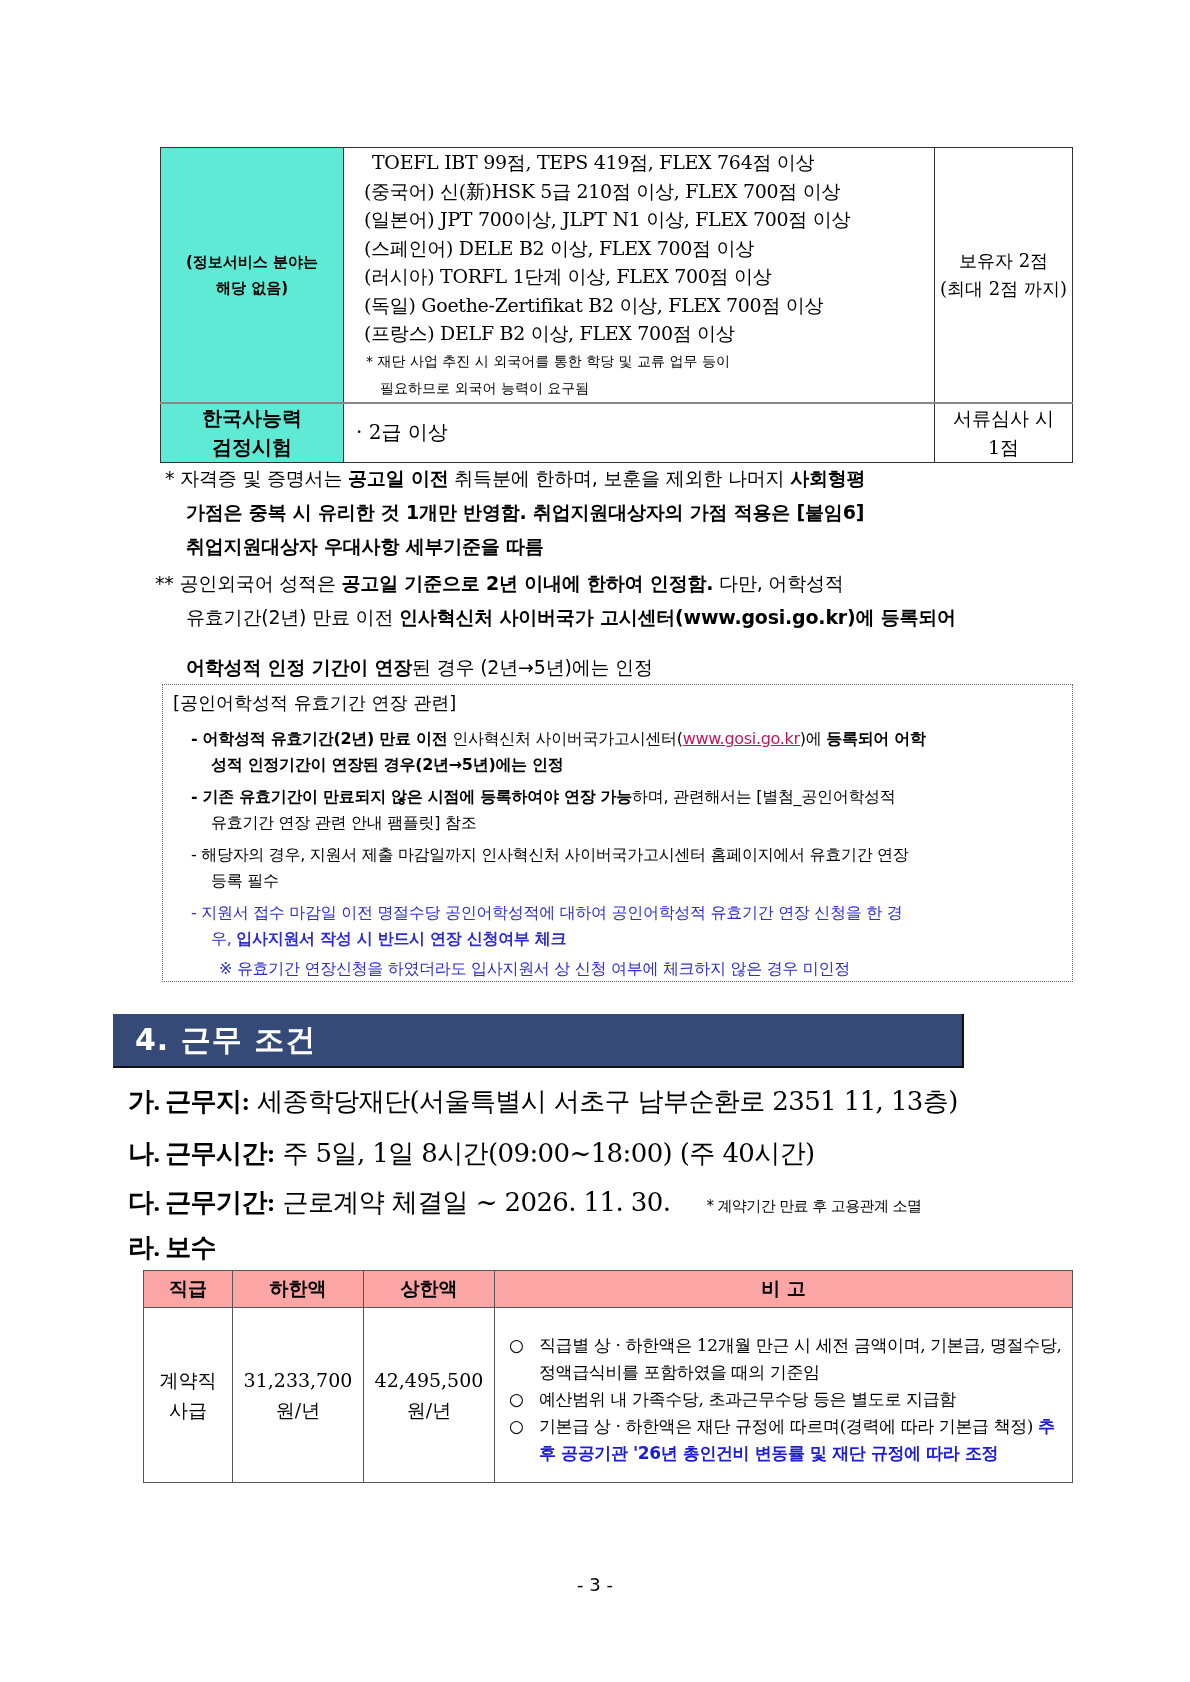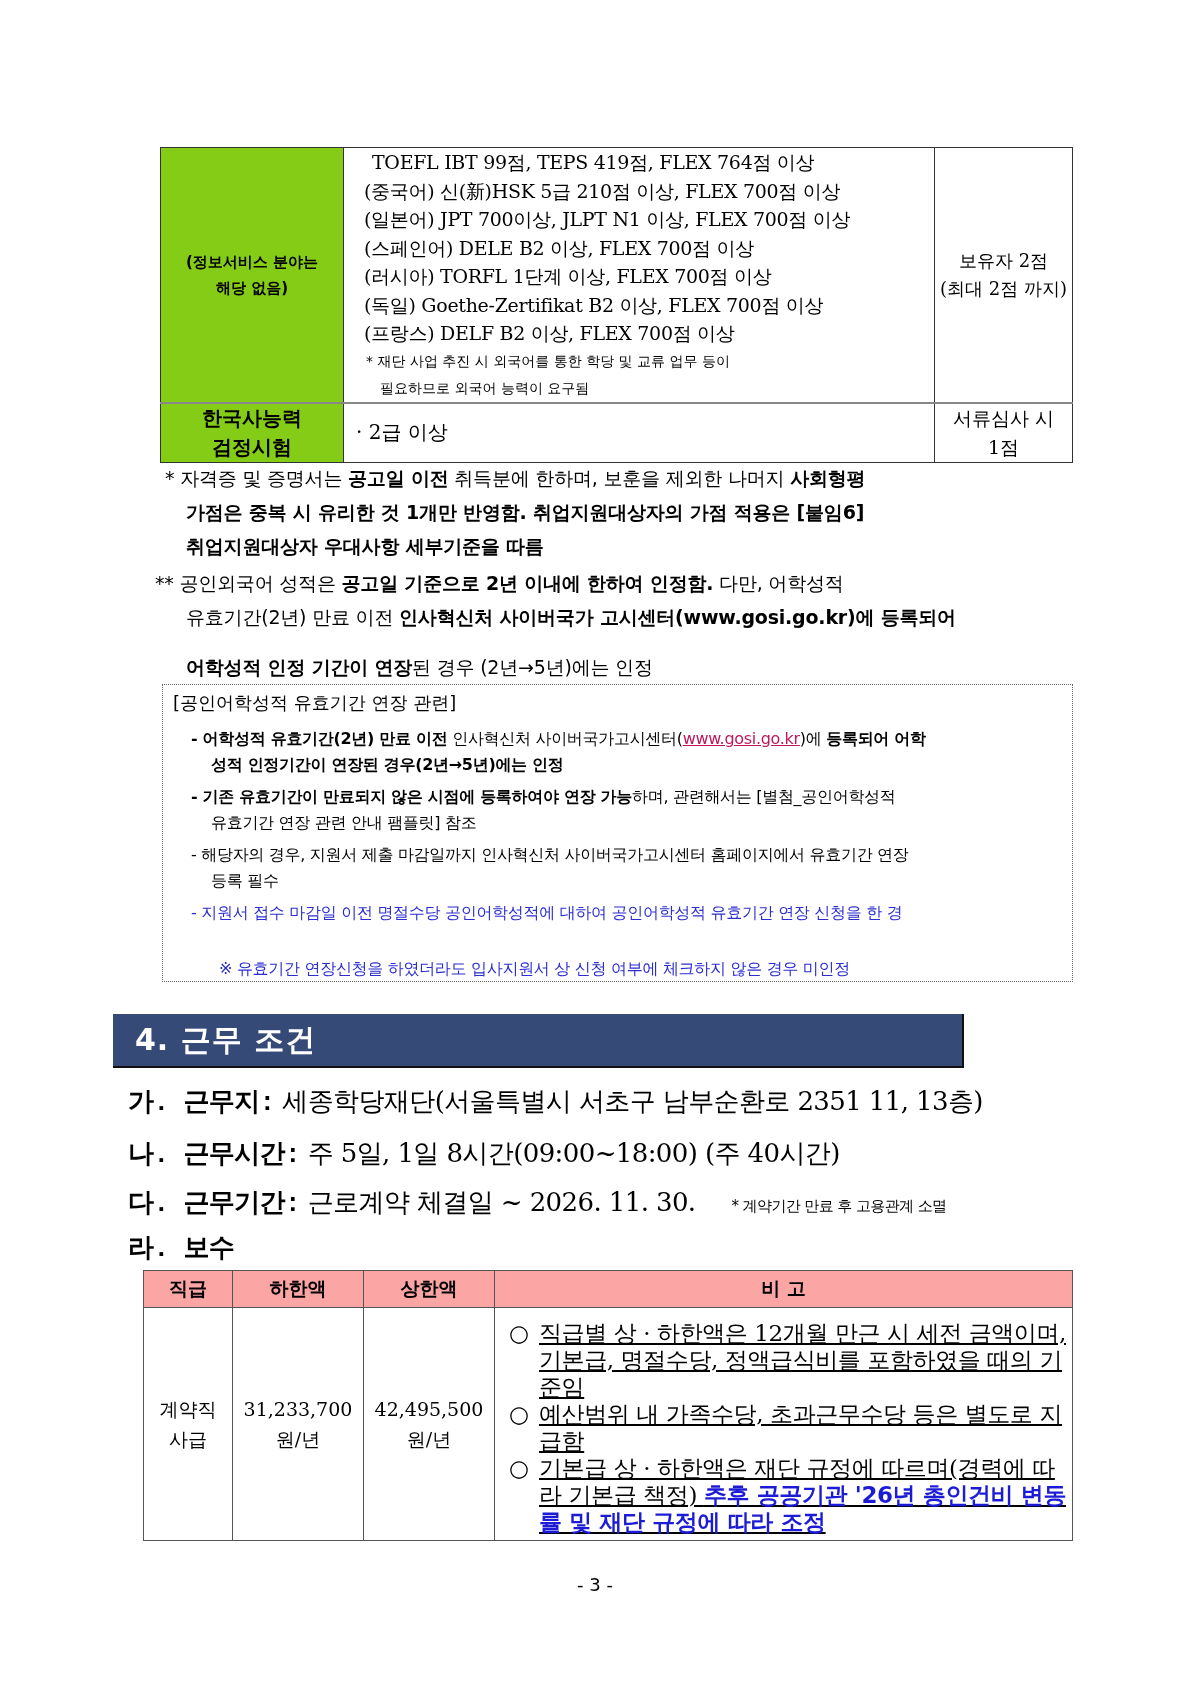--- a/index.html
+++ b/index.html
@@ -1,21 +1,21 @@
 <!DOCTYPE html>
 <html><head>
 <meta charset="utf-8">
 <style>
   html, body { margin: 0; padding: 0; background: #ffffff; }
   body { width: 1190px; height: 1682px; position: relative; font-family: "DejaVu Serif", serif; color: #000; overflow: hidden; }
 
   
   .qtable { position: absolute; left: 160px; top: 147px; width: 913px; border-collapse: collapse; }
   .qtable td { border: 1px solid #333; vertical-align: middle; padding: 0; }
-  .qtable .lbl { width: 182px; background: #84cc16; text-align: center; }
+  .qtable .lbl { width: 182px; background: #5eead4; text-align: center; }
   .qtable .mid { width: 578px; }
   .qtable .pts { text-align: center; font-size: 18px; line-height: 28px; }
   .lbl-small { font-family: "DejaVu Sans", sans-serif; font-weight: bold; font-size: 15px; line-height: 26px; }
   .lbl-big { font-family: "DejaVu Sans", sans-serif; font-weight: bold; font-size: 20px; line-height: 30px; }
   .langline { font-size: 19px; line-height: 28.5px; padding-left: 20px; letter-spacing: -0.3px; white-space: nowrap; }
   .langline.first { padding-left: 28px; }
   .smallnote { font-family: "DejaVu Sans", sans-serif; font-size: 14px; line-height: 27px; padding-left: 22px; }
   .smallnote.indent { padding-left: 36px; }
   .row2 td { border-top: 2px solid #888; }
 
@@ -30,28 +30,28 @@
   .bl b { font-weight: bold; }
   .blue { color: #2c2cd0; }
   .link { color: #be185d; text-decoration: underline; }
 
   
   .sechdr { position: absolute; left: 113px; top: 1014px; width: 851px; height: 54px; background: #364a78; border-right: 2px solid #111; border-bottom: 2px solid #111; box-sizing: border-box; }
   .sechdr span { position: absolute; left: 22px; top: 6px; color: #fff; font-family: "DejaVu Sans", sans-serif; font-weight: bold; font-size: 30px; letter-spacing: 1px; }
 
   
   .cond { position: absolute; left: 128px; font-size: 26px; white-space: nowrap; letter-spacing: -0.6px; }
-  .cond .k { font-family: Liberation Mono, monospace; font-weight: bold; }
+  .cond .k { font-family: Liberation Serif, serif; font-weight: bold; }
   .cond .sub { font-family: "DejaVu Sans", sans-serif; font-size: 15px; margin-left: 36px; }
 
   
   .stable { position: absolute; left: 143px; top: 1270px; width: 930px; border-collapse: collapse; }
   .stable th { background: #fca5a5; border: 1px solid #555; font-family: "DejaVu Serif", serif; font-weight: bold; font-size: 19px; height: 34px; }
   .stable td { border: 1px solid #555; font-size: 19px; text-align: center; vertical-align: middle; line-height: 30px; }
-  .stable td.rem { text-align: left; font-size: 23px; line-height: 27px; padding: 12px 6px 4px 10px; letter-spacing: -0.4px; text-decoration: underline; }
+  .stable td.rem { text-align: left; font-size: 17px; line-height: 27px; padding: 12px 6px 4px 10px; letter-spacing: -0.4px; }
   .ri { padding-left: 34px; text-indent: -34px; }
   .ri .bullet { display: inline-block; width: 34px; text-indent: 0; text-align: left; padding-left: 4px; box-sizing: border-box; }
   .ri .blue { color: #1c1cd6; font-weight: bold; font-family: "DejaVu Sans", sans-serif; }
 
   .pagenum { position: absolute; left: 0; width: 1190px; top: 1574px; text-align: center; font-family: "DejaVu Sans", sans-serif; font-size: 18px; }
 </style>
 </head>
 <body>
 
 <table class="qtable">
@@ -117,20 +117,23 @@
 
   <div class="bl" style="top:98px;">
     <b>- 기존 유효기간이 만료되지 않은 시점에 등록하여야 연장 가능</b><span>하며, 관련해서는 [별첨_공인어학성적</span>
   </div>
   <div class="bl" style="top:124px; left:48px;">유효기간 연장 관련 안내 팸플릿] 참조</div>
 
   <div class="bl" style="top:156px;">- 해당자의 경우, 지원서 제출 마감일까지 인사혁신처 사이버국가고시센터 홈페이지에서 유효기간 연장</div>
   <div class="bl" style="top:182px; left:48px;">등록 필수</div>
 
   <div class="bl blue" style="top:214px;">- 지원서 접수 마감일 이전 명절수당 공인어학성적에 대하여 공인어학성적 유효기간 연장 신청을 한 경</div>
+  <div class="bl blue" style="top:240px; left:48px;">
+    <span>우, </span><b>입사지원서 작성 시 반드시 연장 신청여부 체크</b>
+  </div>
 
   <div class="bl blue" style="top:270px; left:56px; font-weight:normal;">※ 유효기간 연장신청을 하였더라도 입사지원서 상 신청 여부에 체크하지 않은 경우 미인정</div>
 </div>
 
 <div class="sechdr">
   <span>4. 근무 조건</span>
 </div>
 
 <div class="cond" style="top:1084px;">
   <span class="k">가. 근무지:</span><span> 세종학당재단(서울특별시 서초구 남부순환로 2351 11, 13층)</span>

